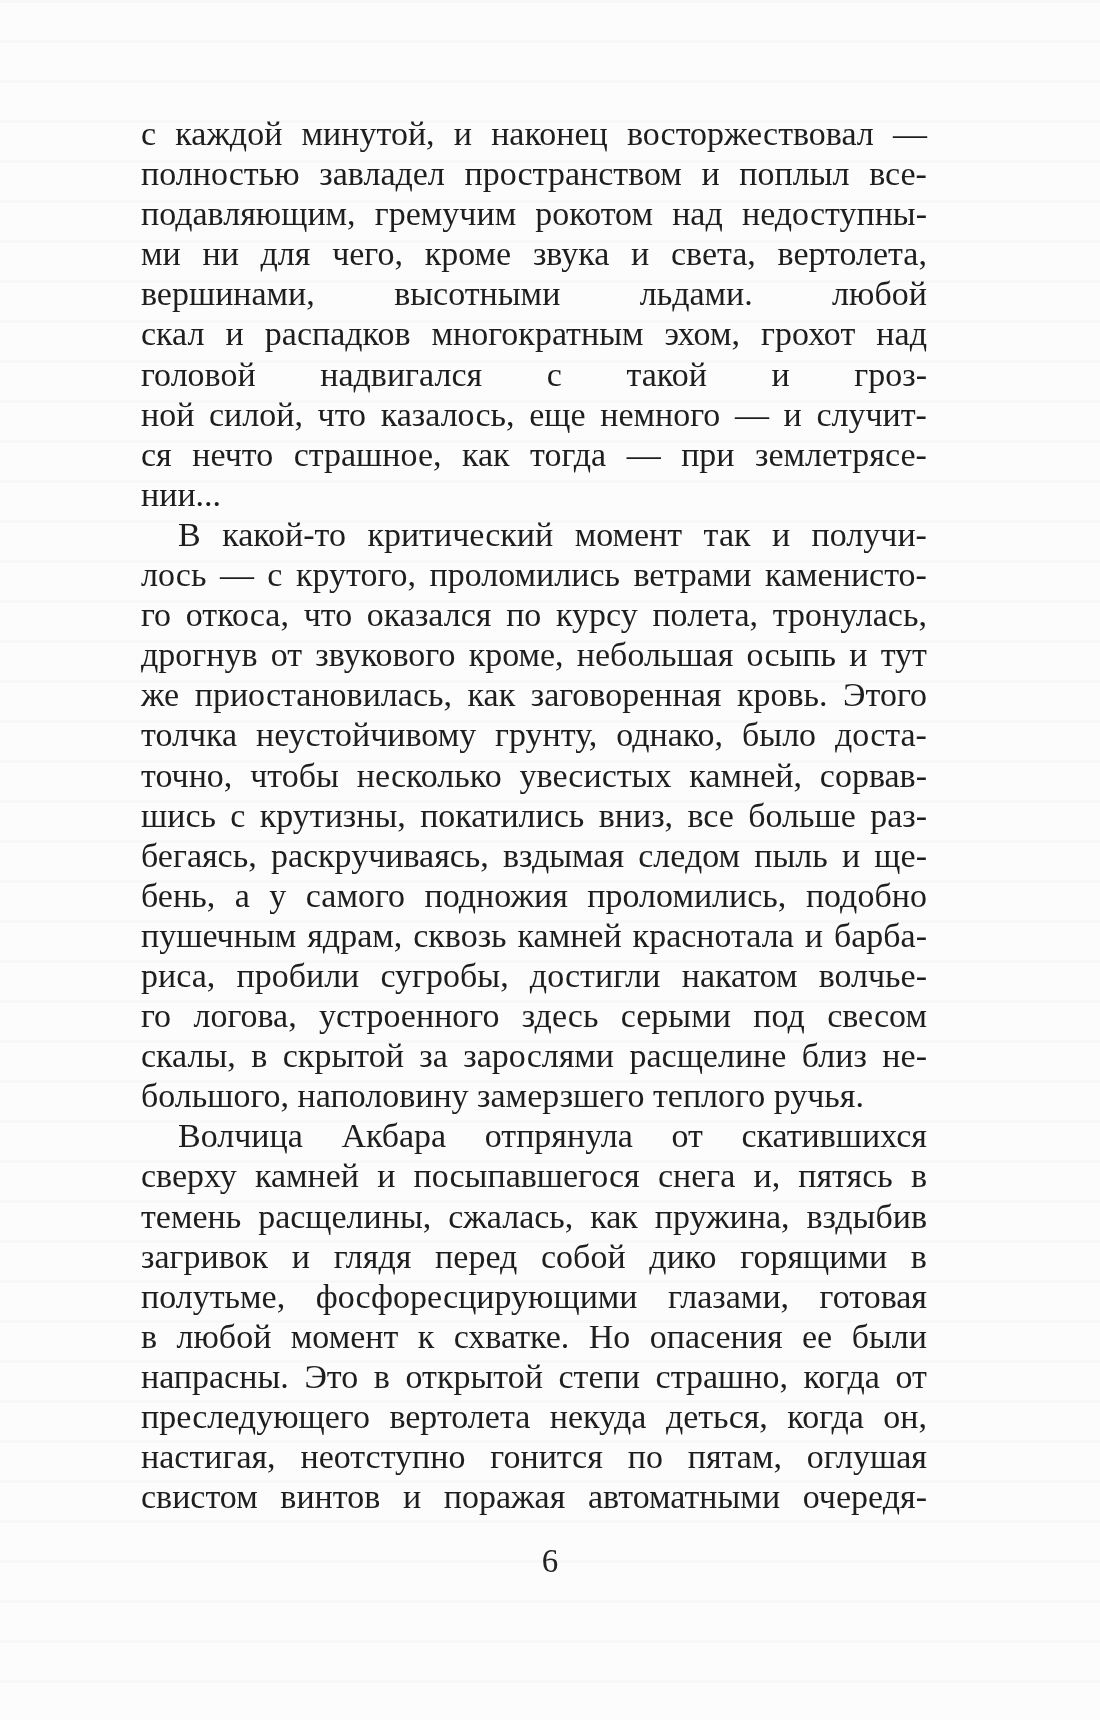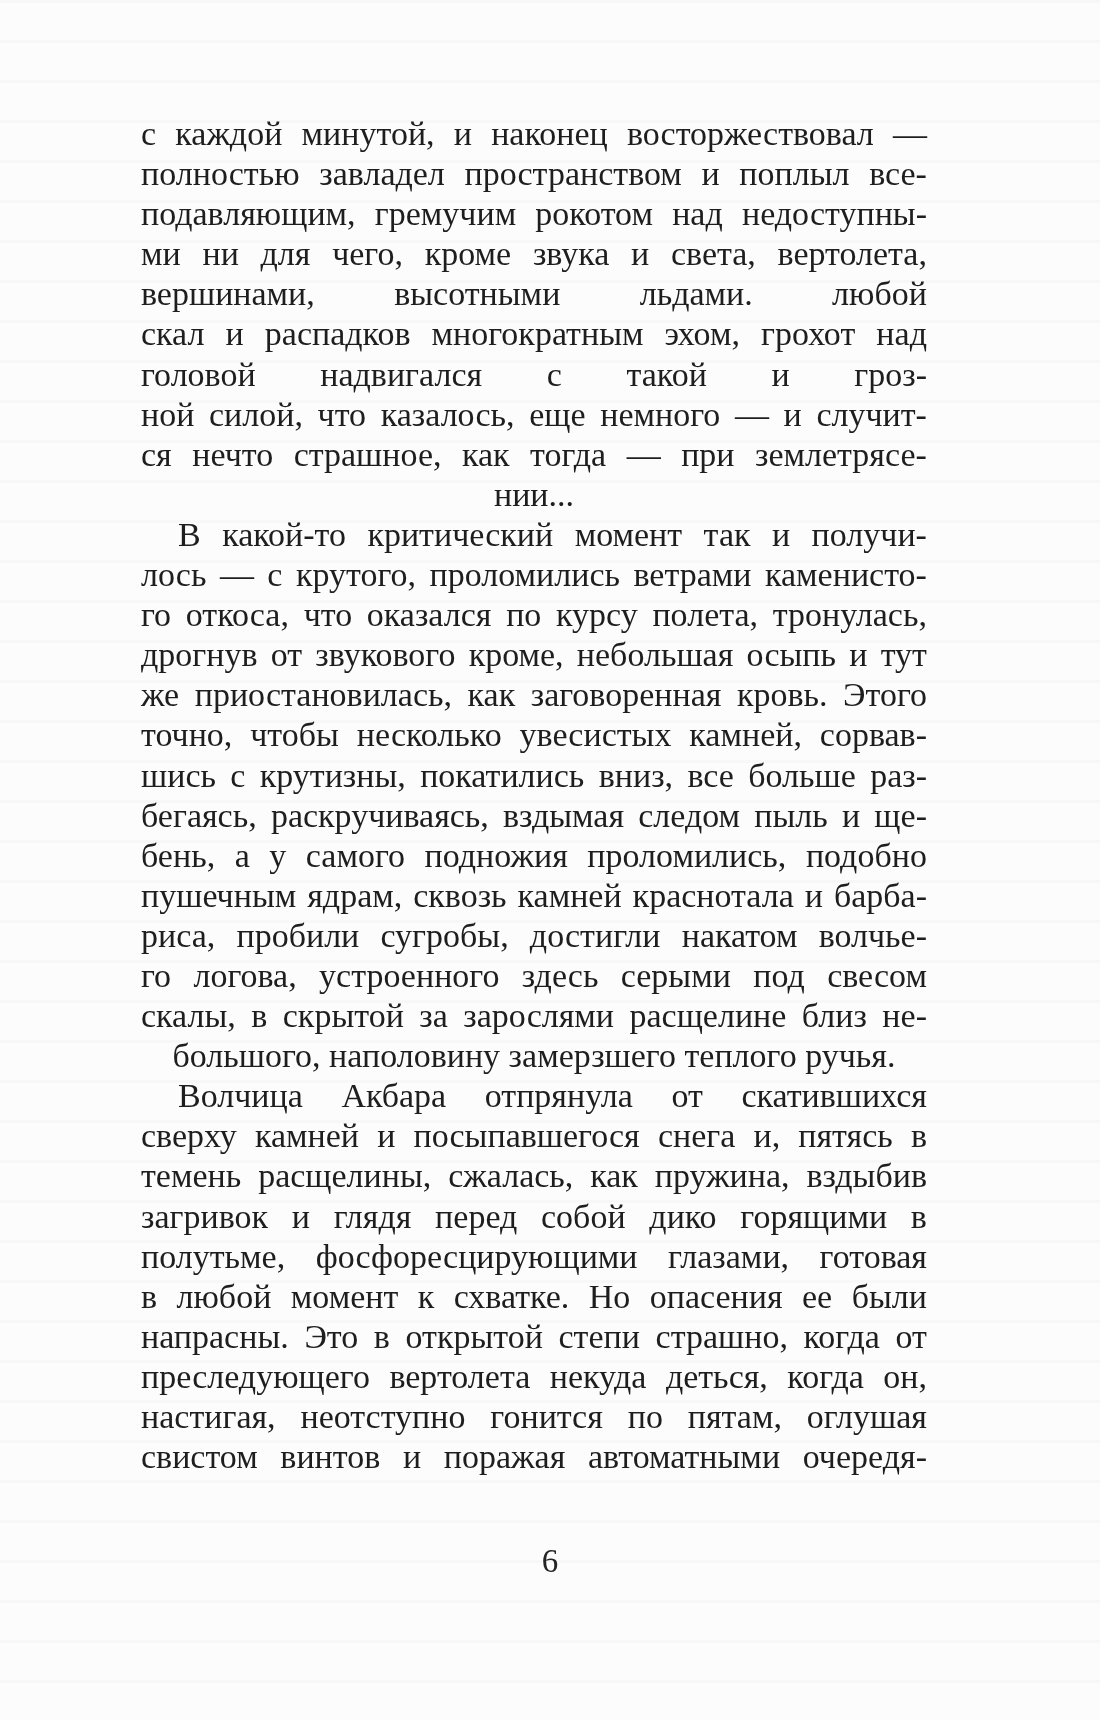--- a/index.html
+++ b/index.html
@@ -35,21 +35,21 @@
     line-height: 40.1px;
     white-space: pre;
     color: #1e1e1e;
     text-rendering: optimizeLegibility;
   }
   .line.indent {
     padding-left: 37px;
   }
   .line.end {
     display: block;
-    text-align: center;
+    text-align: left;
   }
   .page-number {
     position: absolute;
     top: 1541px;
     left: 0;
     width: 100%;
     text-align: center;
     font-size: 33px;
     line-height: 40px;
     color: #242424;
@@ -67,20 +67,21 @@
     <div class="line"><span>скал</span><span>и</span><span>распадков</span><span>многократным</span><span>эхом,</span><span>грохот</span><span>над</span></div>
     <div class="line"><span>головой</span><span>надвигался</span><span>с</span><span>такой</span><span>и</span><span>гроз-</span></div>
     <div class="line"><span>ной</span><span>силой,</span><span>что</span><span>казалось,</span><span>еще</span><span>немного</span><span>—</span><span>и</span><span>случит-</span></div>
     <div class="line"><span>ся</span><span>нечто</span><span>страшное,</span><span>как</span><span>тогда</span><span>—</span><span>при</span><span>землетрясе-</span></div>
     <div class="line end">нии...</div>
     <div class="line indent"><span>В</span><span>какой-то</span><span>критический</span><span>момент</span><span>так</span><span>и</span><span>получи-</span></div>
     <div class="line"><span>лось</span><span>—</span><span>с</span><span>крутого,</span><span>проломились</span><span>ветрами</span><span>каменисто-</span></div>
     <div class="line"><span>го</span><span>откоса,</span><span>что</span><span>оказался</span><span>по</span><span>курсу</span><span>полета,</span><span>тронулась,</span></div>
     <div class="line"><span>дрогнув</span><span>от</span><span>звукового</span><span>кроме,</span><span>небольшая</span><span>осыпь</span><span>и</span><span>тут</span></div>
     <div class="line"><span>же</span><span>приостановилась,</span><span>как</span><span>заговоренная</span><span>кровь.</span><span>Этого</span></div>
+    <div class="line"><span>толчка</span><span>неустойчивому</span><span>грунту,</span><span>однако,</span><span>было</span><span>доста-</span></div>
     <div class="line"><span>точно,</span><span>чтобы</span><span>несколько</span><span>увесистых</span><span>камней,</span><span>сорвав-</span></div>
     <div class="line"><span>шись</span><span>с</span><span>крутизны,</span><span>покатились</span><span>вниз,</span><span>все</span><span>больше</span><span>раз-</span></div>
     <div class="line"><span>бегаясь,</span><span>раскручиваясь,</span><span>вздымая</span><span>следом</span><span>пыль</span><span>и</span><span>ще-</span></div>
     <div class="line"><span>бень,</span><span>а</span><span>у</span><span>самого</span><span>подножия</span><span>проломились,</span><span>подобно</span></div>
     <div class="line"><span>пушечным</span><span>ядрам,</span><span>сквозь</span><span>камней</span><span>краснотала</span><span>и</span><span>барба-</span></div>
     <div class="line"><span>риса,</span><span>пробили</span><span>сугробы,</span><span>достигли</span><span>накатом</span><span>волчье-</span></div>
     <div class="line"><span>го</span><span>логова,</span><span>устроенного</span><span>здесь</span><span>серыми</span><span>под</span><span>свесом</span></div>
     <div class="line"><span>скалы,</span><span>в</span><span>скрытой</span><span>за</span><span>зарослями</span><span>расщелине</span><span>близ</span><span>не-</span></div>
     <div class="line end">большого, наполовину замерзшего теплого ручья.</div>
     <div class="line indent"><span>Волчица</span><span>Акбара</span><span>отпрянула</span><span>от</span><span>скатившихся</span></div>

